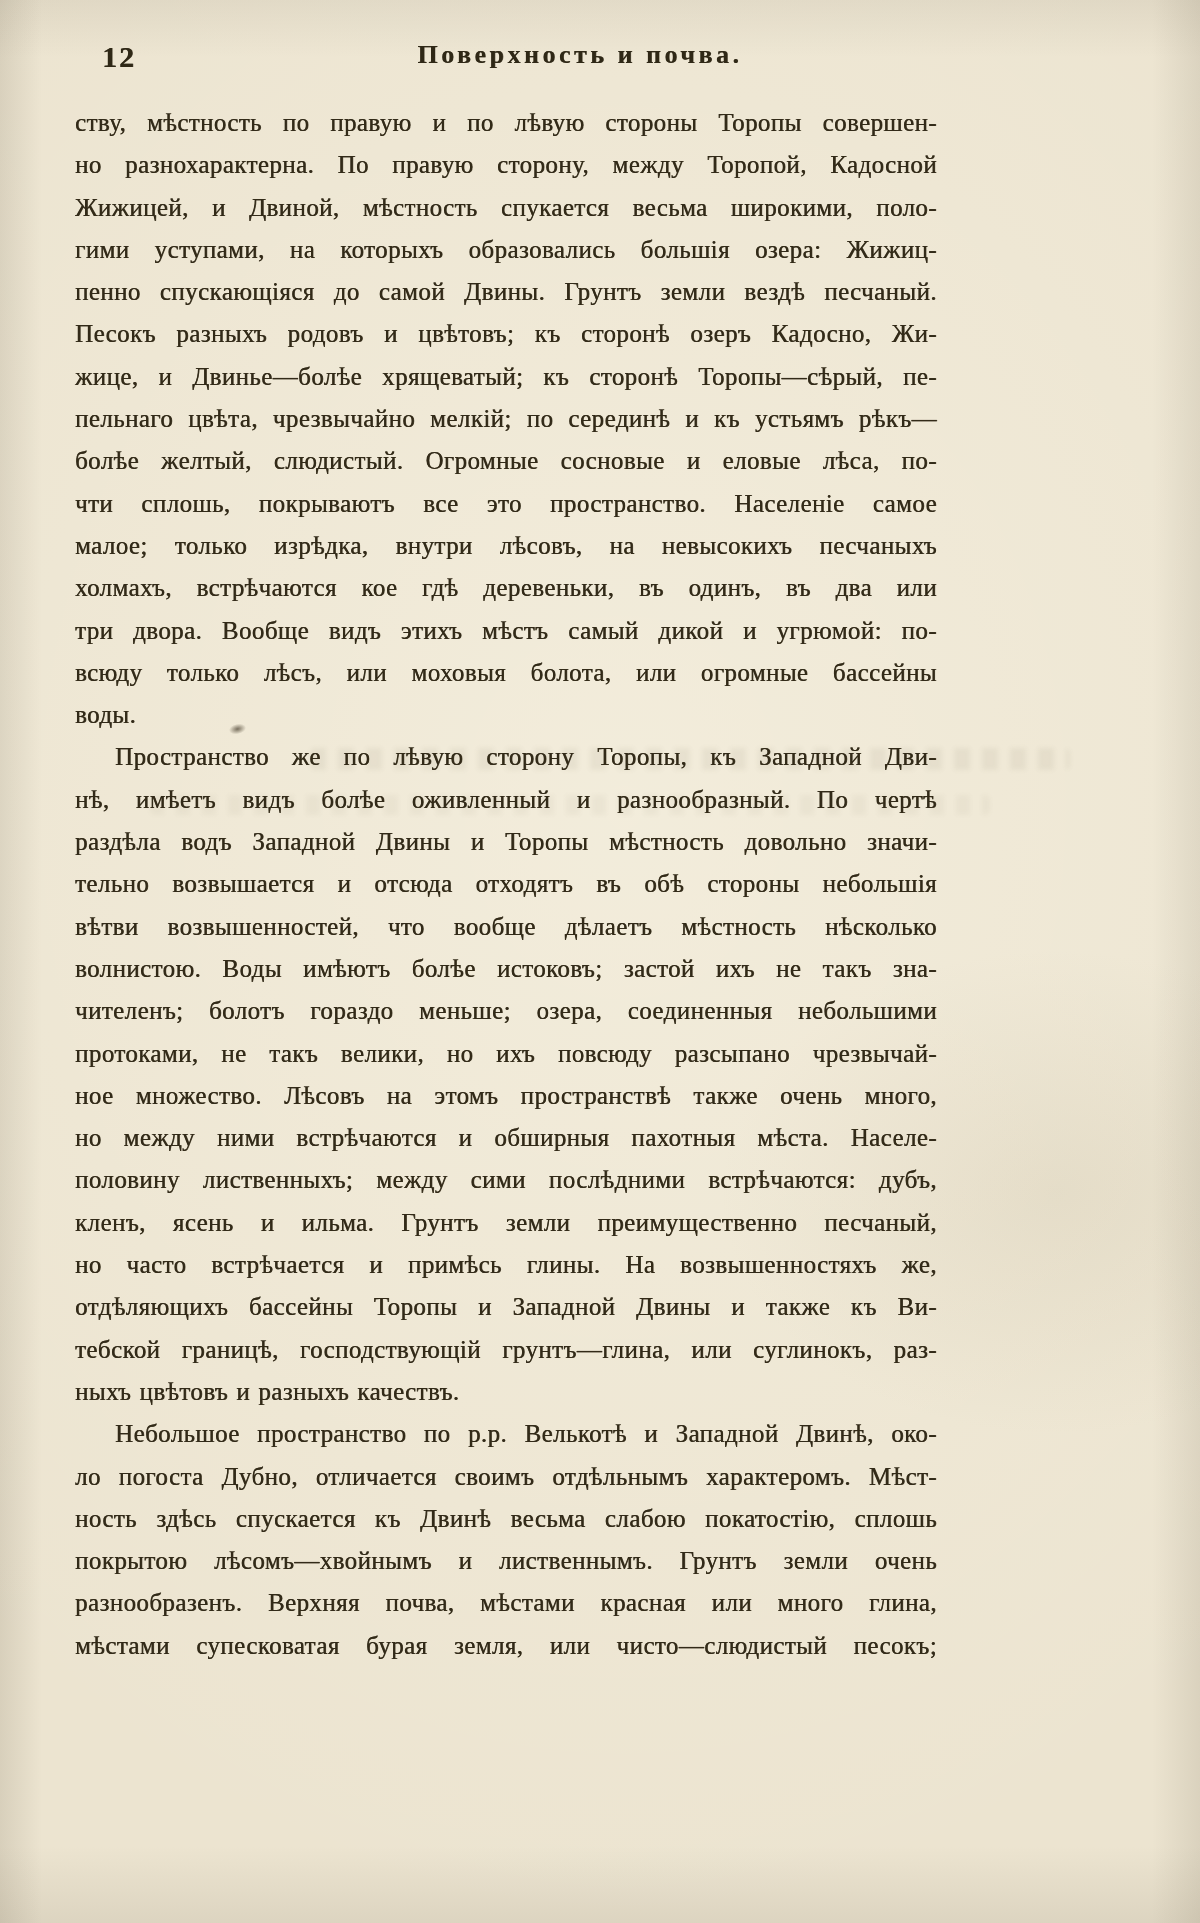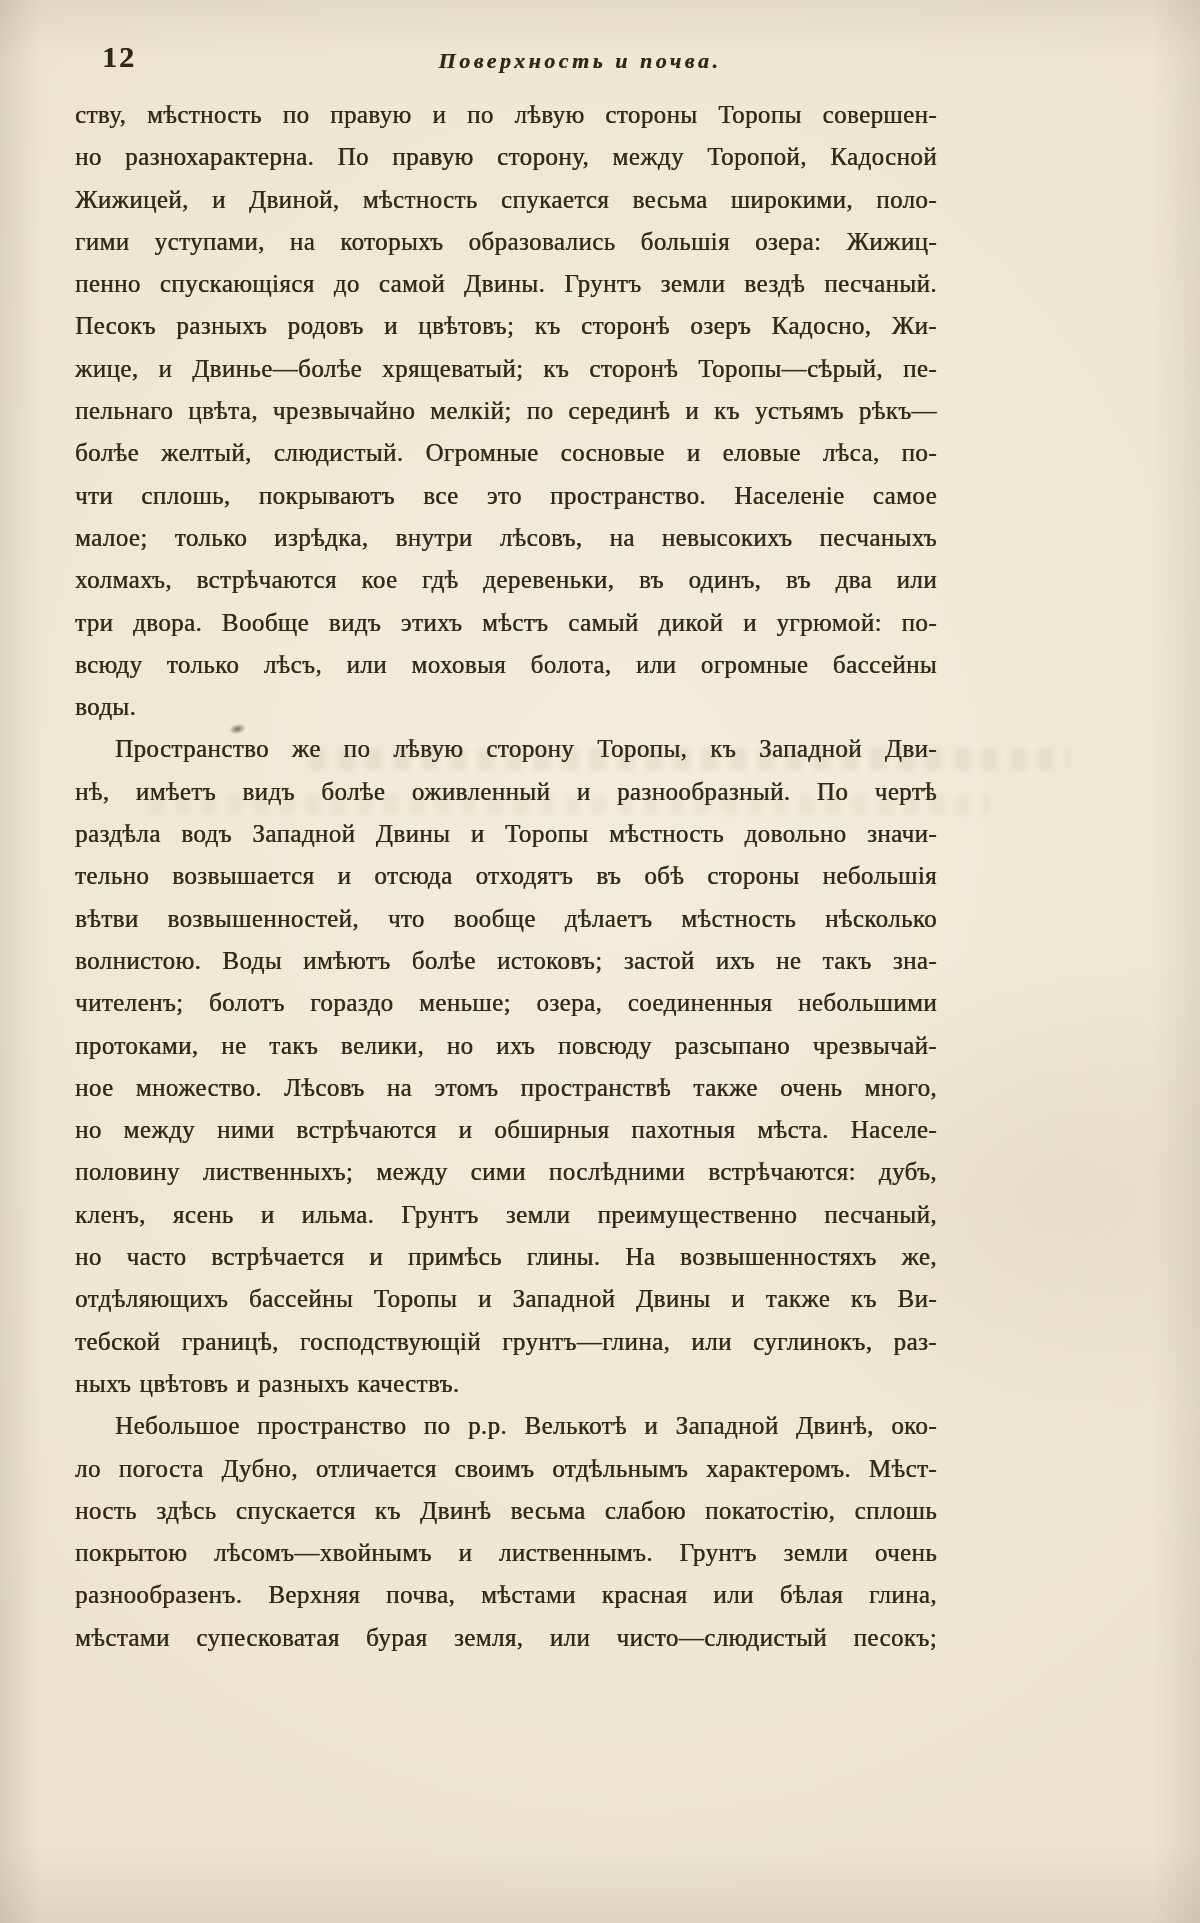--- a/index.html
+++ b/index.html
@@ -20,27 +20,27 @@
       radial-gradient(40% 18% at 88% 62%, rgba(190,178,150,0.25), rgba(0,0,0,0) 70%),
       #ece4d0;
   }
   .page-header { position: absolute; top: 32px; left: 0; width: 100%; height: 46px; }
   .page-number {
     position: absolute; left: 102px; top: 8px;
     font-size: 30px; font-weight: bold; letter-spacing: 2px;
     text-shadow: 0.4px 0 0 rgba(45,38,22,0.8);
   }
   .running-title {
-    position: absolute; left: 580px; top: 16px; transform: translateX(-50%);
-    font-style: italic; font-weight: bold;
-    font-size: 22px; letter-spacing: 3.5px; white-space: nowrap;
+    position: absolute; left: 580px; top: 8px; transform: translateX(-50%);
+    font-weight: bold;
+    font-size: 26px; letter-spacing: 3.5px; white-space: nowrap;
     text-shadow: 0.3px 0 0 rgba(45,38,22,0.7);
   }
   .page-body {
-    position: absolute; top: 94px; left: 75px; width: 862px;
+    position: absolute; top: 102px; left: 75px; width: 862px;
   }
   .paragraph { margin: 0; }
   .line {
     font-size: 25px;
     line-height: 42.3px;
     height: 42.3px;
     letter-spacing: 0.4px;
     word-spacing: 1.5px;
     text-align: justify;
     text-align-last: justify;
@@ -112,19 +112,19 @@
         <div class="line">но часто встрѣчается и примѣсь глины. На возвышенностяхъ же,</div>
         <div class="line">отдѣляющихъ бассейны Торопы и Западной Двины и также къ Ви-</div>
         <div class="line">тебской границѣ, господствующій грунтъ—глина, или суглинокъ, раз-</div>
         <div class="line short">ныхъ цвѣтовъ и разныхъ качествъ.</div>
       </div>
       <div class="paragraph">
         <div class="line indent">Небольшое пространство по р.р. Велькотѣ и Западной Двинѣ, око-</div>
         <div class="line">ло погоста Дубно, отличается своимъ отдѣльнымъ характеромъ. Мѣст-</div>
         <div class="line">ность здѣсь спускается къ Двинѣ весьма слабою покатостію, сплошь</div>
         <div class="line">покрытою лѣсомъ—хвойнымъ и лиственнымъ. Грунтъ земли очень</div>
-        <div class="line">разнообразенъ. Верхняя почва, мѣстами красная или бѣлая глина,</div>
+        <div class="line">разнообразенъ. Верхняя почва, мѣстами красная или много глина,</div>
         <div class="line">мѣстами супесковатая бурая земля, или чисто—слюдистый песокъ;</div>
       </div>
     </div>
 
   <div class="ink-smudge"></div>
 </div>
 
 </body></html>

